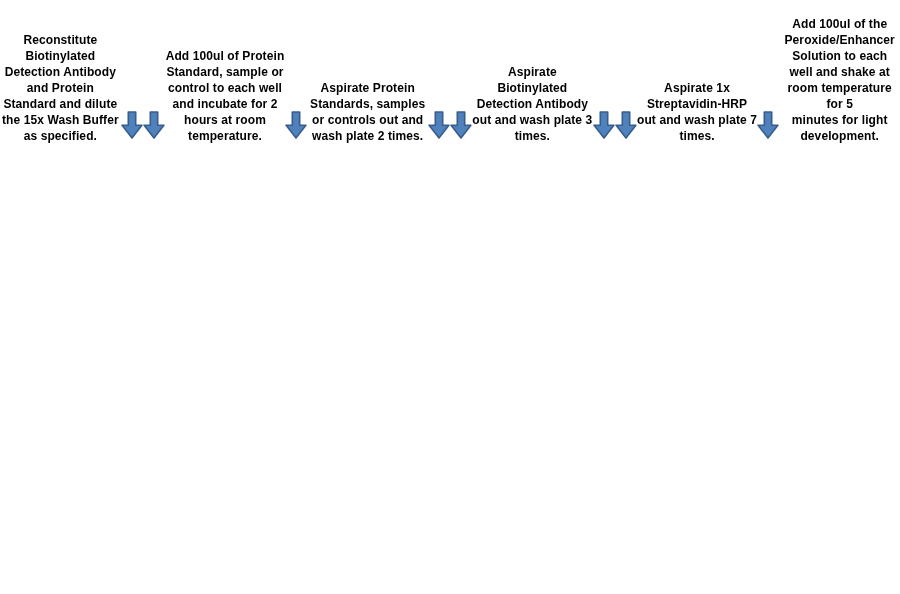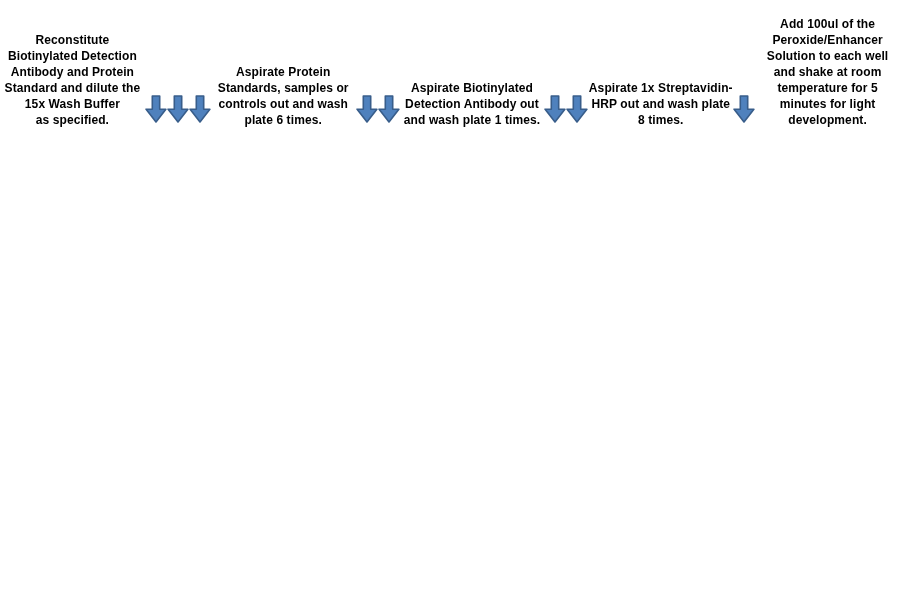--- a/index.html
+++ b/index.html
@@ -39,35 +39,36 @@
 <body>
 
 <div class="flowchart">
     <div class="step">Reconstitute Biotinylated Detection Antibody and Protein Standard and dilute the 15x Wash Buffer<br>as specified.</div>
     <div class="arrow"><svg width="22" height="28" viewBox="0 0 22 28" aria-hidden="true">
         <path d="M 7.3 1 H 14.7 V 14.2 H 20.9 L 11 27 L 1.1 14.2 H 7.3 Z" fill="#4F81BD" stroke="#385D8A" stroke-width="1.6" stroke-linejoin="round"></path>
       </svg></div>
     <div class="arrow"><svg width="22" height="28" viewBox="0 0 22 28" aria-hidden="true">
         <path d="M 7.3 1 H 14.7 V 14.2 H 20.9 L 11 27 L 1.1 14.2 H 7.3 Z" fill="#4F81BD" stroke="#385D8A" stroke-width="1.6" stroke-linejoin="round"></path>
       </svg></div>
+    <div class="step">Add 100ul of Protein Standard, sample or control to each well and incubate for 2 hours at room<br>temperature.</div>
     <div class="arrow"><svg width="22" height="28" viewBox="0 0 22 28" aria-hidden="true">
         <path d="M 7.3 1 H 14.7 V 14.2 H 20.9 L 11 27 L 1.1 14.2 H 7.3 Z" fill="#4F81BD" stroke="#385D8A" stroke-width="1.6" stroke-linejoin="round"></path>
       </svg></div>
-    <div class="step">Aspirate Protein Standards, samples or controls out and wash plate 6 times.</div>
+    <div class="step">Aspirate Protein Standards, samples or controls out and wash plate 2 times.</div>
     <div class="arrow"><svg width="22" height="28" viewBox="0 0 22 28" aria-hidden="true">
         <path d="M 7.3 1 H 14.7 V 14.2 H 20.9 L 11 27 L 1.1 14.2 H 7.3 Z" fill="#4F81BD" stroke="#385D8A" stroke-width="1.6" stroke-linejoin="round"></path>
       </svg></div>
     <div class="arrow"><svg width="22" height="28" viewBox="0 0 22 28" aria-hidden="true">
         <path d="M 7.3 1 H 14.7 V 14.2 H 20.9 L 11 27 L 1.1 14.2 H 7.3 Z" fill="#4F81BD" stroke="#385D8A" stroke-width="1.6" stroke-linejoin="round"></path>
       </svg></div>
-    <div class="step">Aspirate Biotinylated Detection Antibody out and wash plate 1 times.</div>
+    <div class="step">Aspirate Biotinylated Detection Antibody out and wash plate 3 times.</div>
     <div class="arrow"><svg width="22" height="28" viewBox="0 0 22 28" aria-hidden="true">
         <path d="M 7.3 1 H 14.7 V 14.2 H 20.9 L 11 27 L 1.1 14.2 H 7.3 Z" fill="#4F81BD" stroke="#385D8A" stroke-width="1.6" stroke-linejoin="round"></path>
       </svg></div>
     <div class="arrow"><svg width="22" height="28" viewBox="0 0 22 28" aria-hidden="true">
         <path d="M 7.3 1 H 14.7 V 14.2 H 20.9 L 11 27 L 1.1 14.2 H 7.3 Z" fill="#4F81BD" stroke="#385D8A" stroke-width="1.6" stroke-linejoin="round"></path>
       </svg></div>
-    <div class="step">Aspirate 1x Streptavidin-HRP out and wash plate 8 times.</div>
+    <div class="step">Aspirate 1x Streptavidin-HRP out and wash plate 7 times.</div>
     <div class="arrow"><svg width="22" height="28" viewBox="0 0 22 28" aria-hidden="true">
         <path d="M 7.3 1 H 14.7 V 14.2 H 20.9 L 11 27 L 1.1 14.2 H 7.3 Z" fill="#4F81BD" stroke="#385D8A" stroke-width="1.6" stroke-linejoin="round"></path>
       </svg></div>
     <div class="step">Add 100ul of the Peroxide/Enhancer Solution to each well and shake at room temperature for 5<br>minutes for light development.</div>
   </div>
 
 </body></html>

